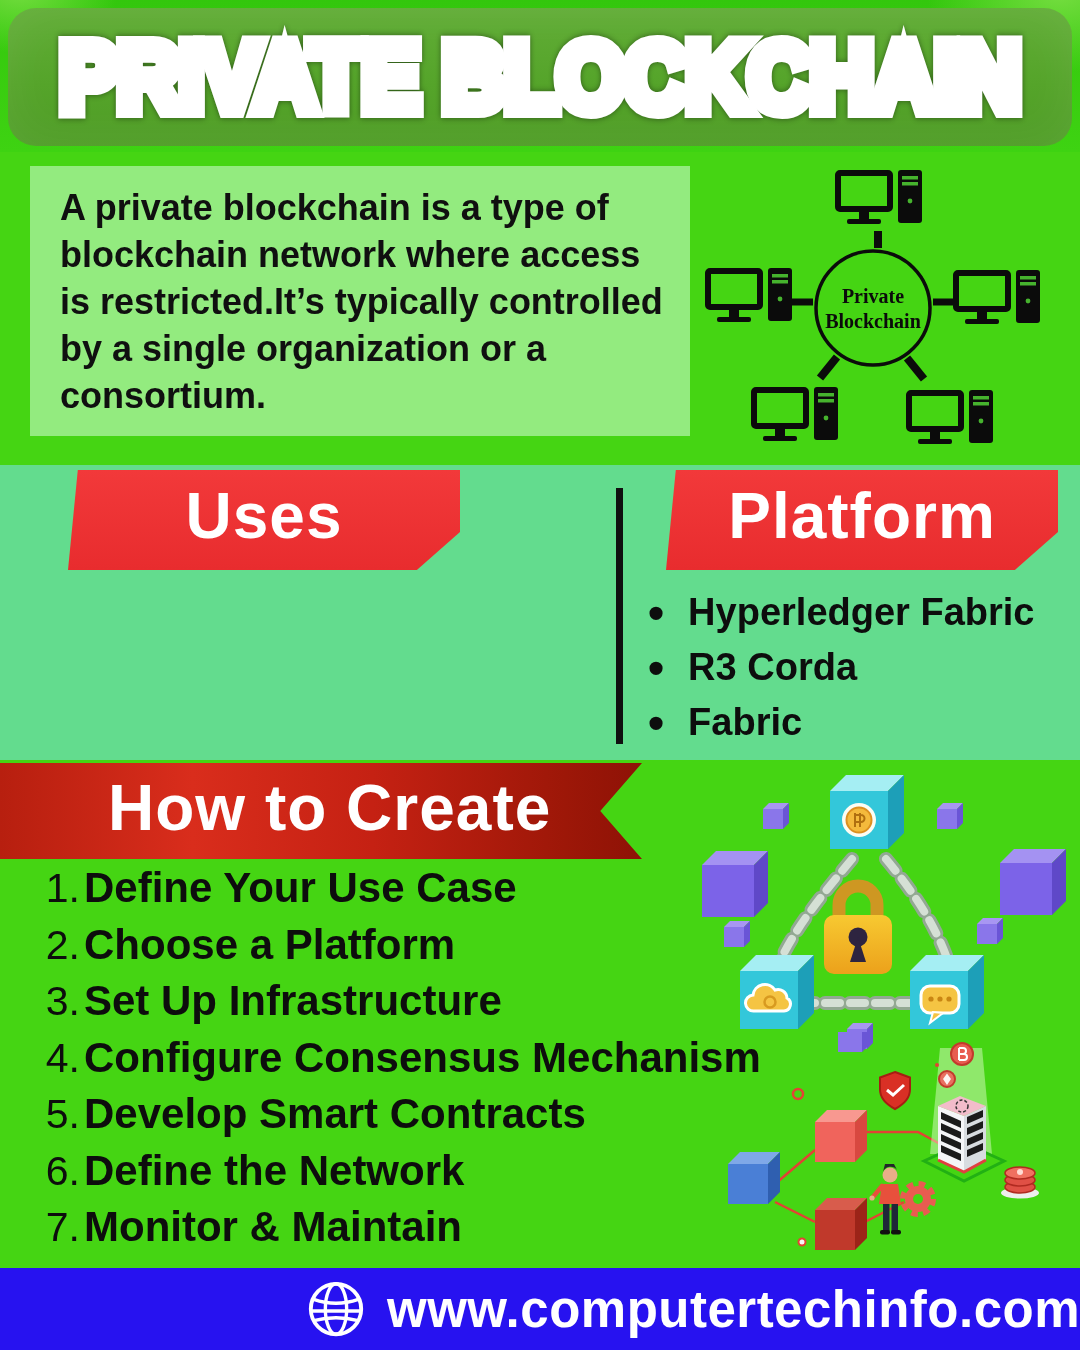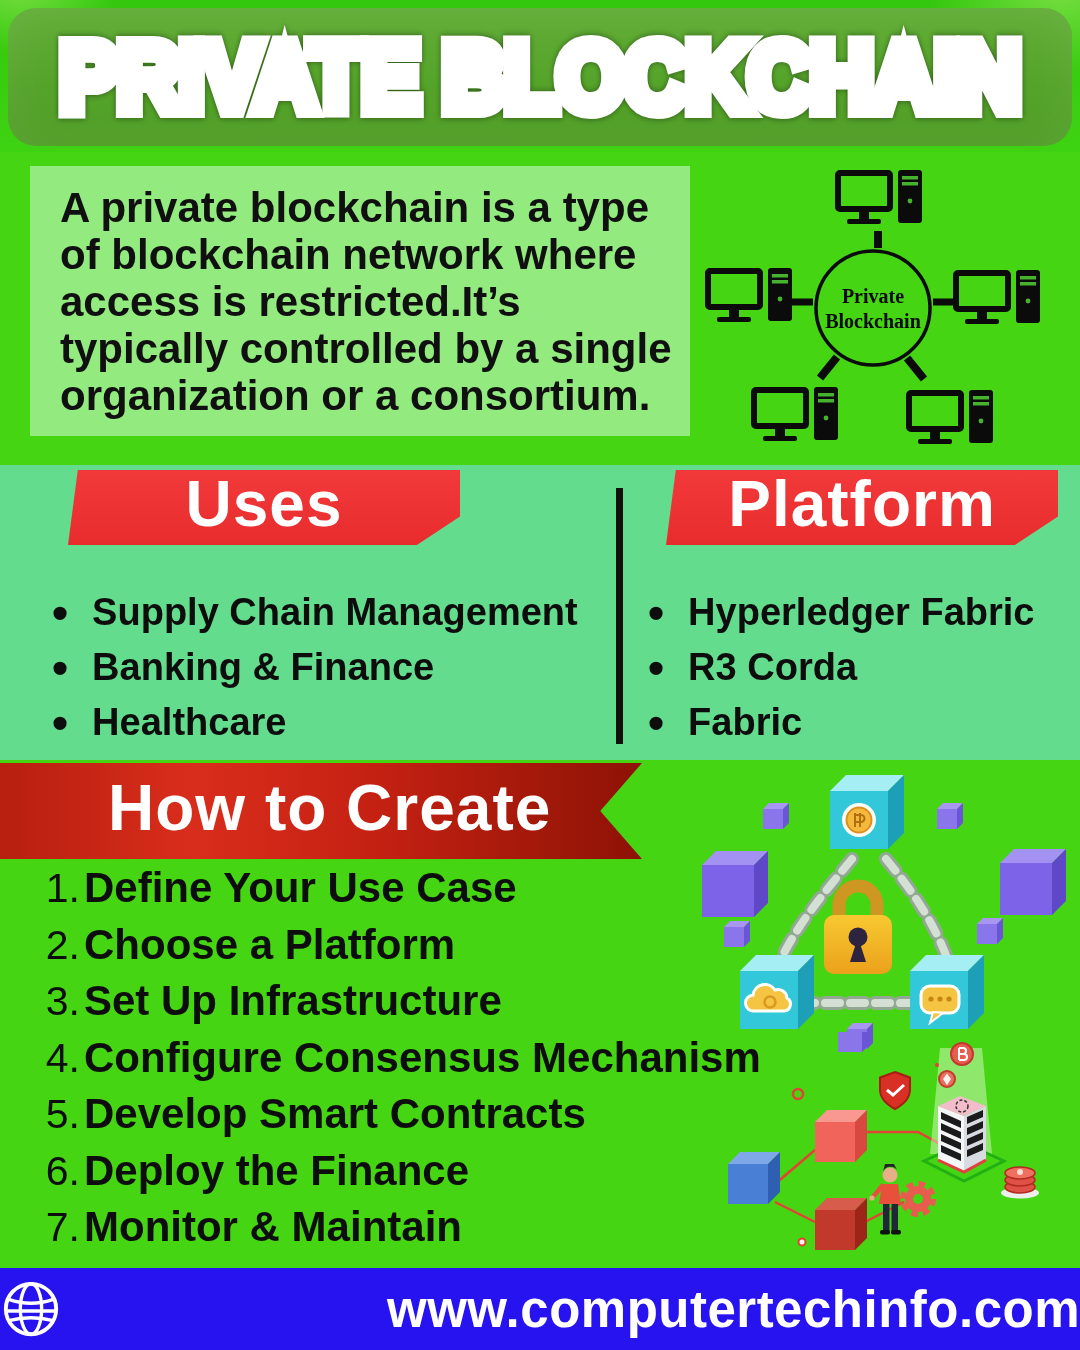--- a/index.html
+++ b/index.html
@@ -17,26 +17,26 @@
     background:linear-gradient(180deg,#61ad36 0%,#55a42a 55%,#4f9d26 100%);
     box-shadow:inset 0 0 50px rgba(255,255,255,.08);}
   .title-wrap{position:absolute;inset:0;display:grid;place-items:center;transform:scaleX(.9);}
   .title{grid-area:1/1;font-weight:900;font-size:97px;letter-spacing:-1px;white-space:nowrap;line-height:1;}
   .title.stroke{-webkit-text-stroke:16px #ffffff;color:#fff;filter:drop-shadow(0 0 3px rgba(0,0,0,.45));}
   .title.boost{-webkit-text-stroke:5px #0a0a0a;color:#0a0a0a;}
 
   
   .sec-intro{position:absolute;left:0;top:152px;width:1080px;height:313px;background:#45d513;}
   .intro-box{position:absolute;left:30px;top:14px;width:660px;height:270px;background:#93eb7f;
-    padding:18px 12px 18px 30px;color:#101010;font-size:42px;font-weight:700;line-height:47px;}
+    padding:18px 12px 18px 30px;color:#101010;font-size:36px;font-weight:700;line-height:47px;}
   .net-svg{position:absolute;left:695px;top:8px;width:380px;height:300px;}
 
   
   .sec-mid{position:absolute;left:0;top:465px;width:1080px;height:295px;background:#63dc8e;}
-  .banner{position:absolute;top:5px;height:75px;background:linear-gradient(180deg,#f2393a,#e82c2e);
+  .banner{position:absolute;top:5px;height:100px;background:linear-gradient(180deg,#f2393a,#e82c2e);
     clip-path:polygon(2.5% 0,100% 0,100% 62%,89% 100%,0 100%);
     display:flex;align-items:center;justify-content:center;}
   .banner .btxt{color:#fff;font-weight:800;font-size:64px;letter-spacing:1px;padding-bottom:8px;}
   .banner-uses{left:68px;width:392px;}
   .banner-examples{left:666px;width:392px;}
   .vdivider{position:absolute;left:616px;top:23px;width:7px;height:256px;background:#101010;}
   .blist{position:absolute;list-style:none;margin:0;padding:0;}
   .blist li{display:flex;align-items:center;height:55px;font-size:38px;font-weight:700;color:#0d0d0d;white-space:nowrap;}
   .blist li::before{content:"\2022";font-size:46px;margin-right:24px;line-height:1;}
   .list-uses{left:52px;top:120px;}
@@ -51,21 +51,21 @@
   .ribbon .rtxt{color:#fff;font-weight:700;font-size:64px;padding-left:108px;letter-spacing:1px;padding-bottom:6px;}
   .steps{position:absolute;left:36px;top:104px;margin:0;padding:0;list-style:none;}
   .steps li{display:flex;align-items:baseline;height:56.5px;}
   .steps .num{width:44px;text-align:right;font-size:41px;font-weight:500;color:#0d0d0d;}
   .steps .lbl{margin-left:4px;font-size:42px;font-weight:800;color:#0d0d0d;white-space:nowrap;}
   .illus1{position:absolute;left:700px;top:5px;width:380px;height:300px;}
   .illus2{position:absolute;left:690px;top:272px;width:390px;height:232px;}
 
   
   .footer{position:absolute;left:0;top:1268px;width:1080px;height:82px;background:#2712f0;
-    display:flex;align-items:center;justify-content:space-between;gap:20px;}
+    display:flex;align-items:center;justify-content:flex-end;gap:20px;}
   .footer .url{color:#fff;font-weight:700;font-size:51px;letter-spacing:.5px;}
 </style>
 </head>
 <body>
 
 <div id="canvas">
 
   <div class="sec-header">
     <div class="header-box"></div>
     <div class="title-wrap">
@@ -109,31 +109,20 @@
 
   <div class="sec-mid">
     <div class="banner banner-uses">
       <span class="btxt">Uses</span>
     </div>
     <div class="banner banner-examples">
       <span class="btxt">Platform</span>
     </div>
     <div class="vdivider"></div>
 
-    <ul class="blist list-uses">
-      <li>
-          <span>Supply Chain Management</span>
-        </li>
-      <li>
-          <span>Banking &amp; Finance</span>
-        </li>
-      <li>
-          <span>Healthcare</span>
-        </li>
-    </ul>
     <ul class="blist list-examples">
       <li>
           <span>Hyperledger Fabric</span>
         </li>
       <li>
           <span>R3 Corda</span>
         </li>
       <li>
           <span>Fabric</span>
         </li>
@@ -161,21 +150,21 @@
       <li>
           <span class="num">4.</span>
           <span class="lbl">Configure Consensus Mechanism</span>
         </li>
       <li>
           <span class="num">5.</span>
           <span class="lbl">Develop Smart Contracts</span>
         </li>
       <li>
           <span class="num">6.</span>
-          <span class="lbl">Deploy the Finance</span>
+          <span class="lbl">Define the Network</span>
         </li>
       <li>
           <span class="num">7.</span>
           <span class="lbl">Monitor &amp; Maintain</span>
         </li>
     </ol>
 
     <svg class="illus1" viewBox="0 0 380 300">
       <defs>
         <g id="sc">

